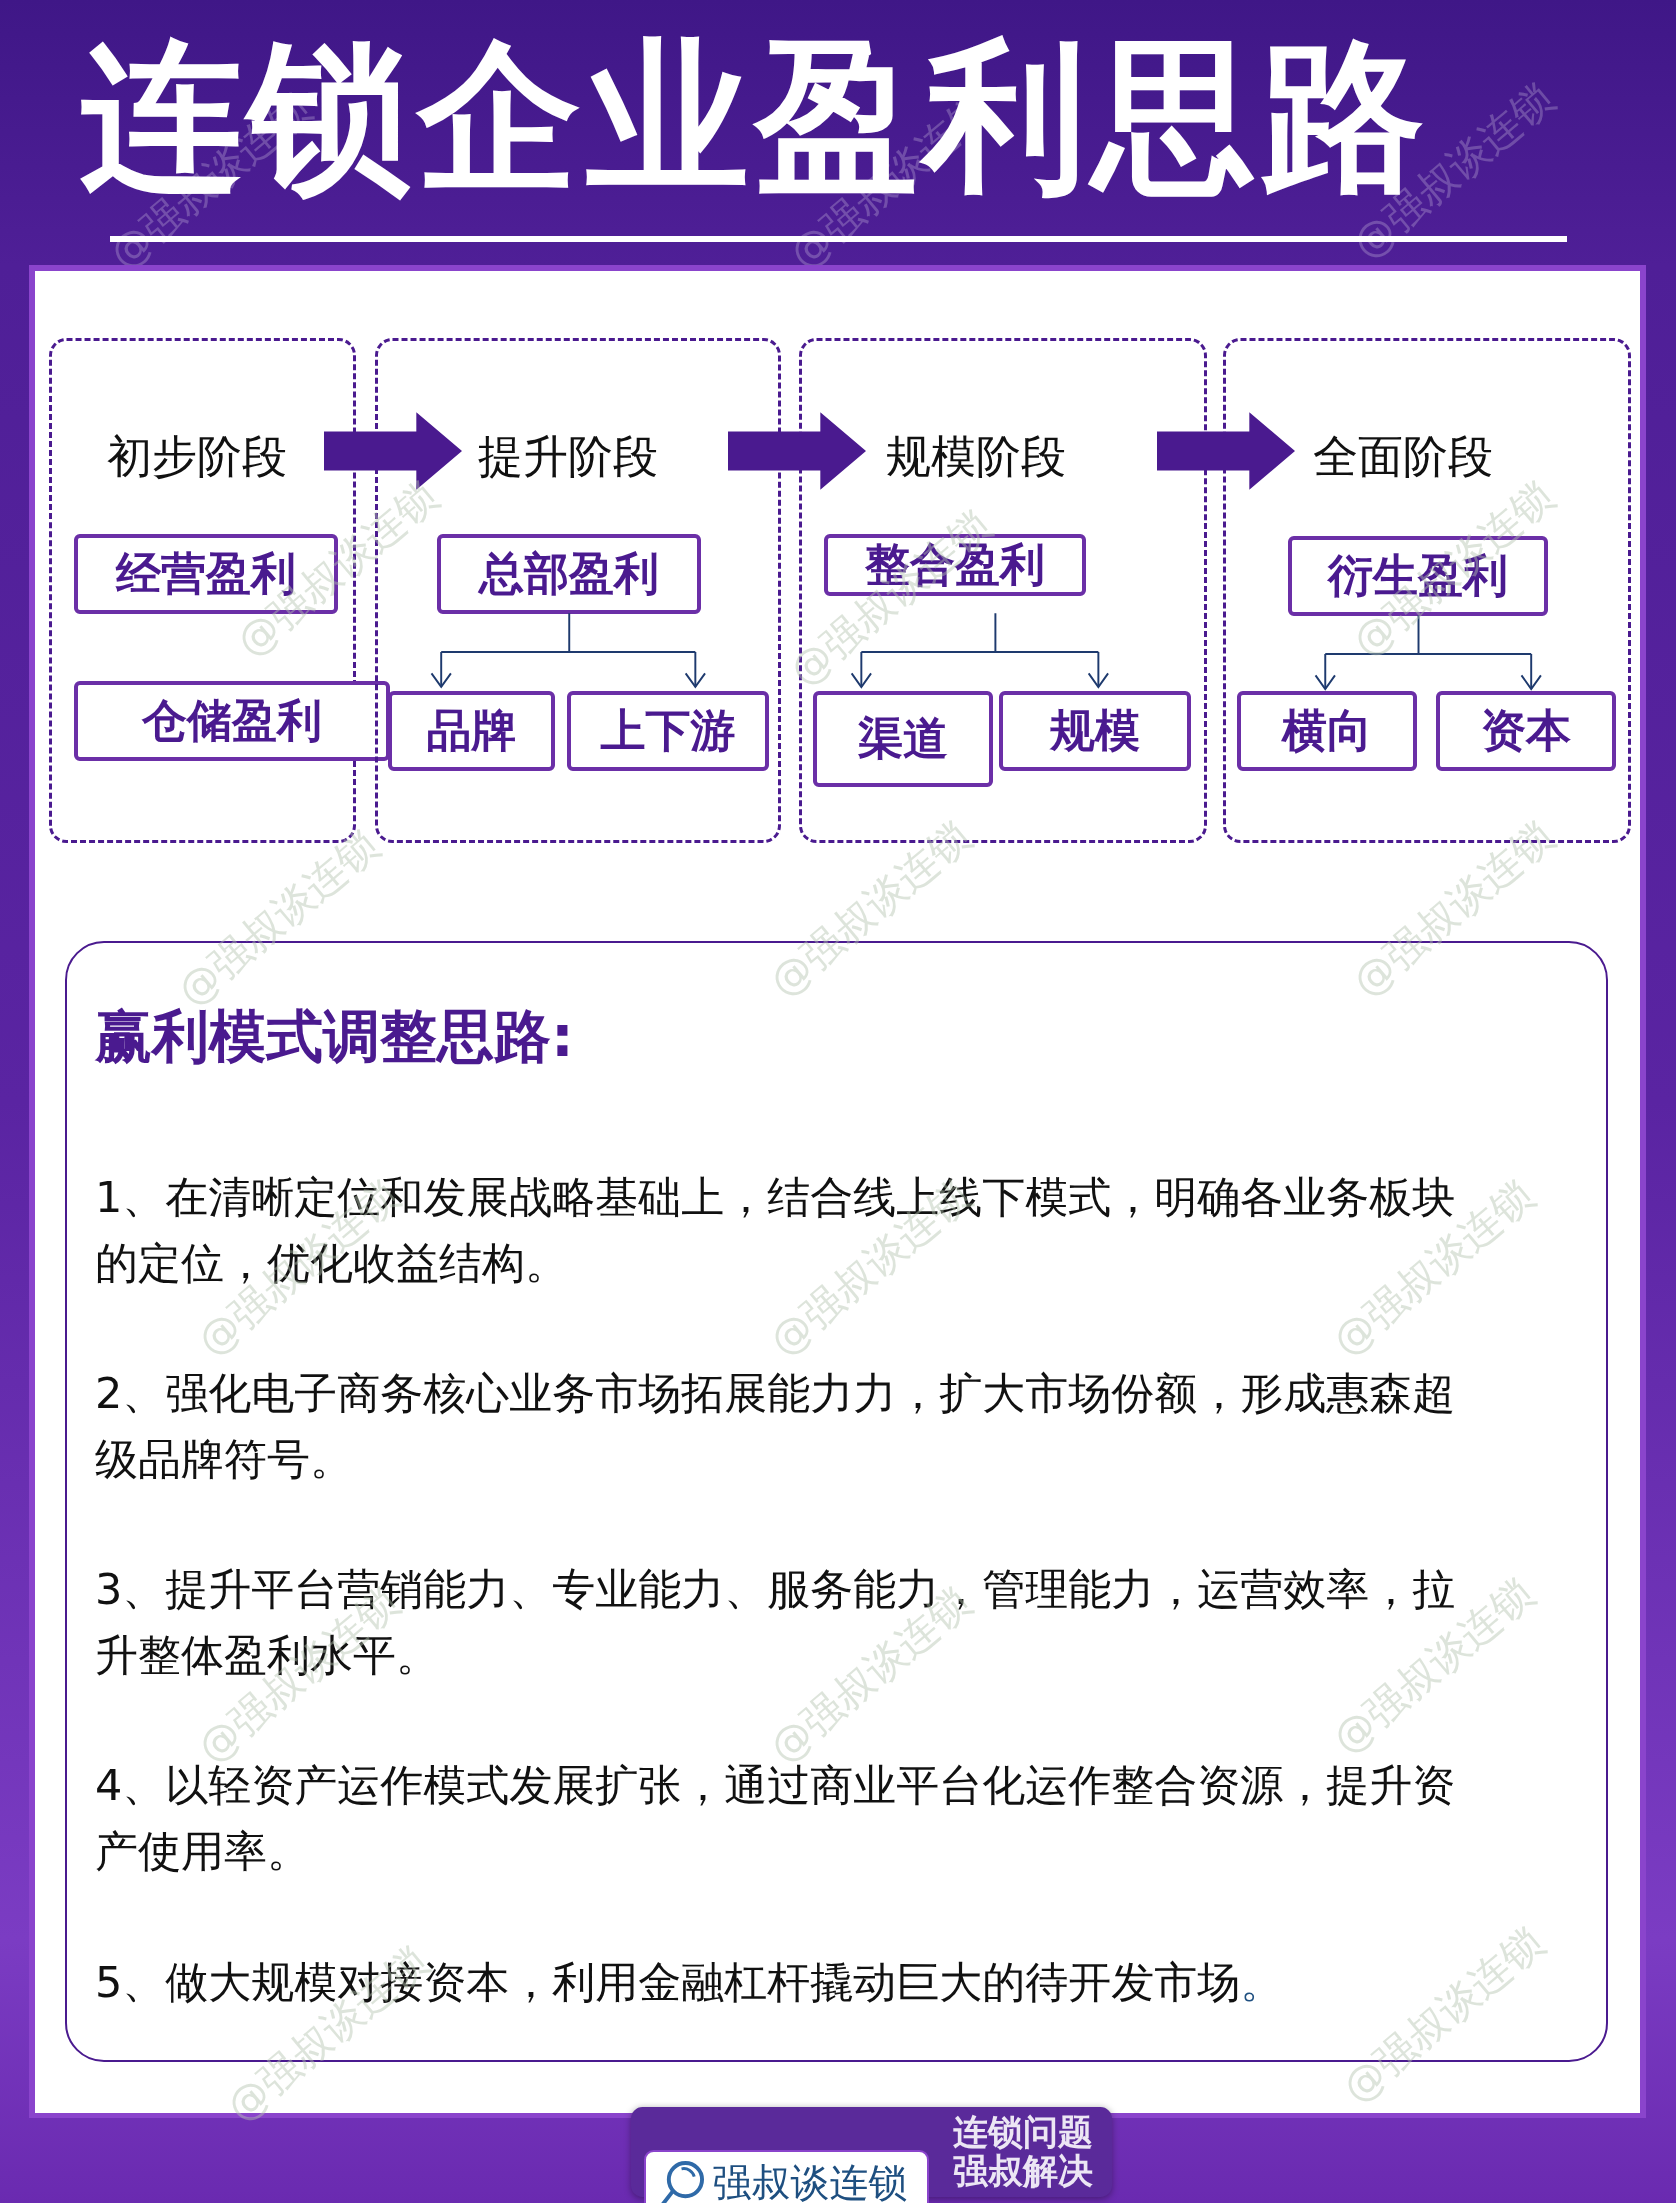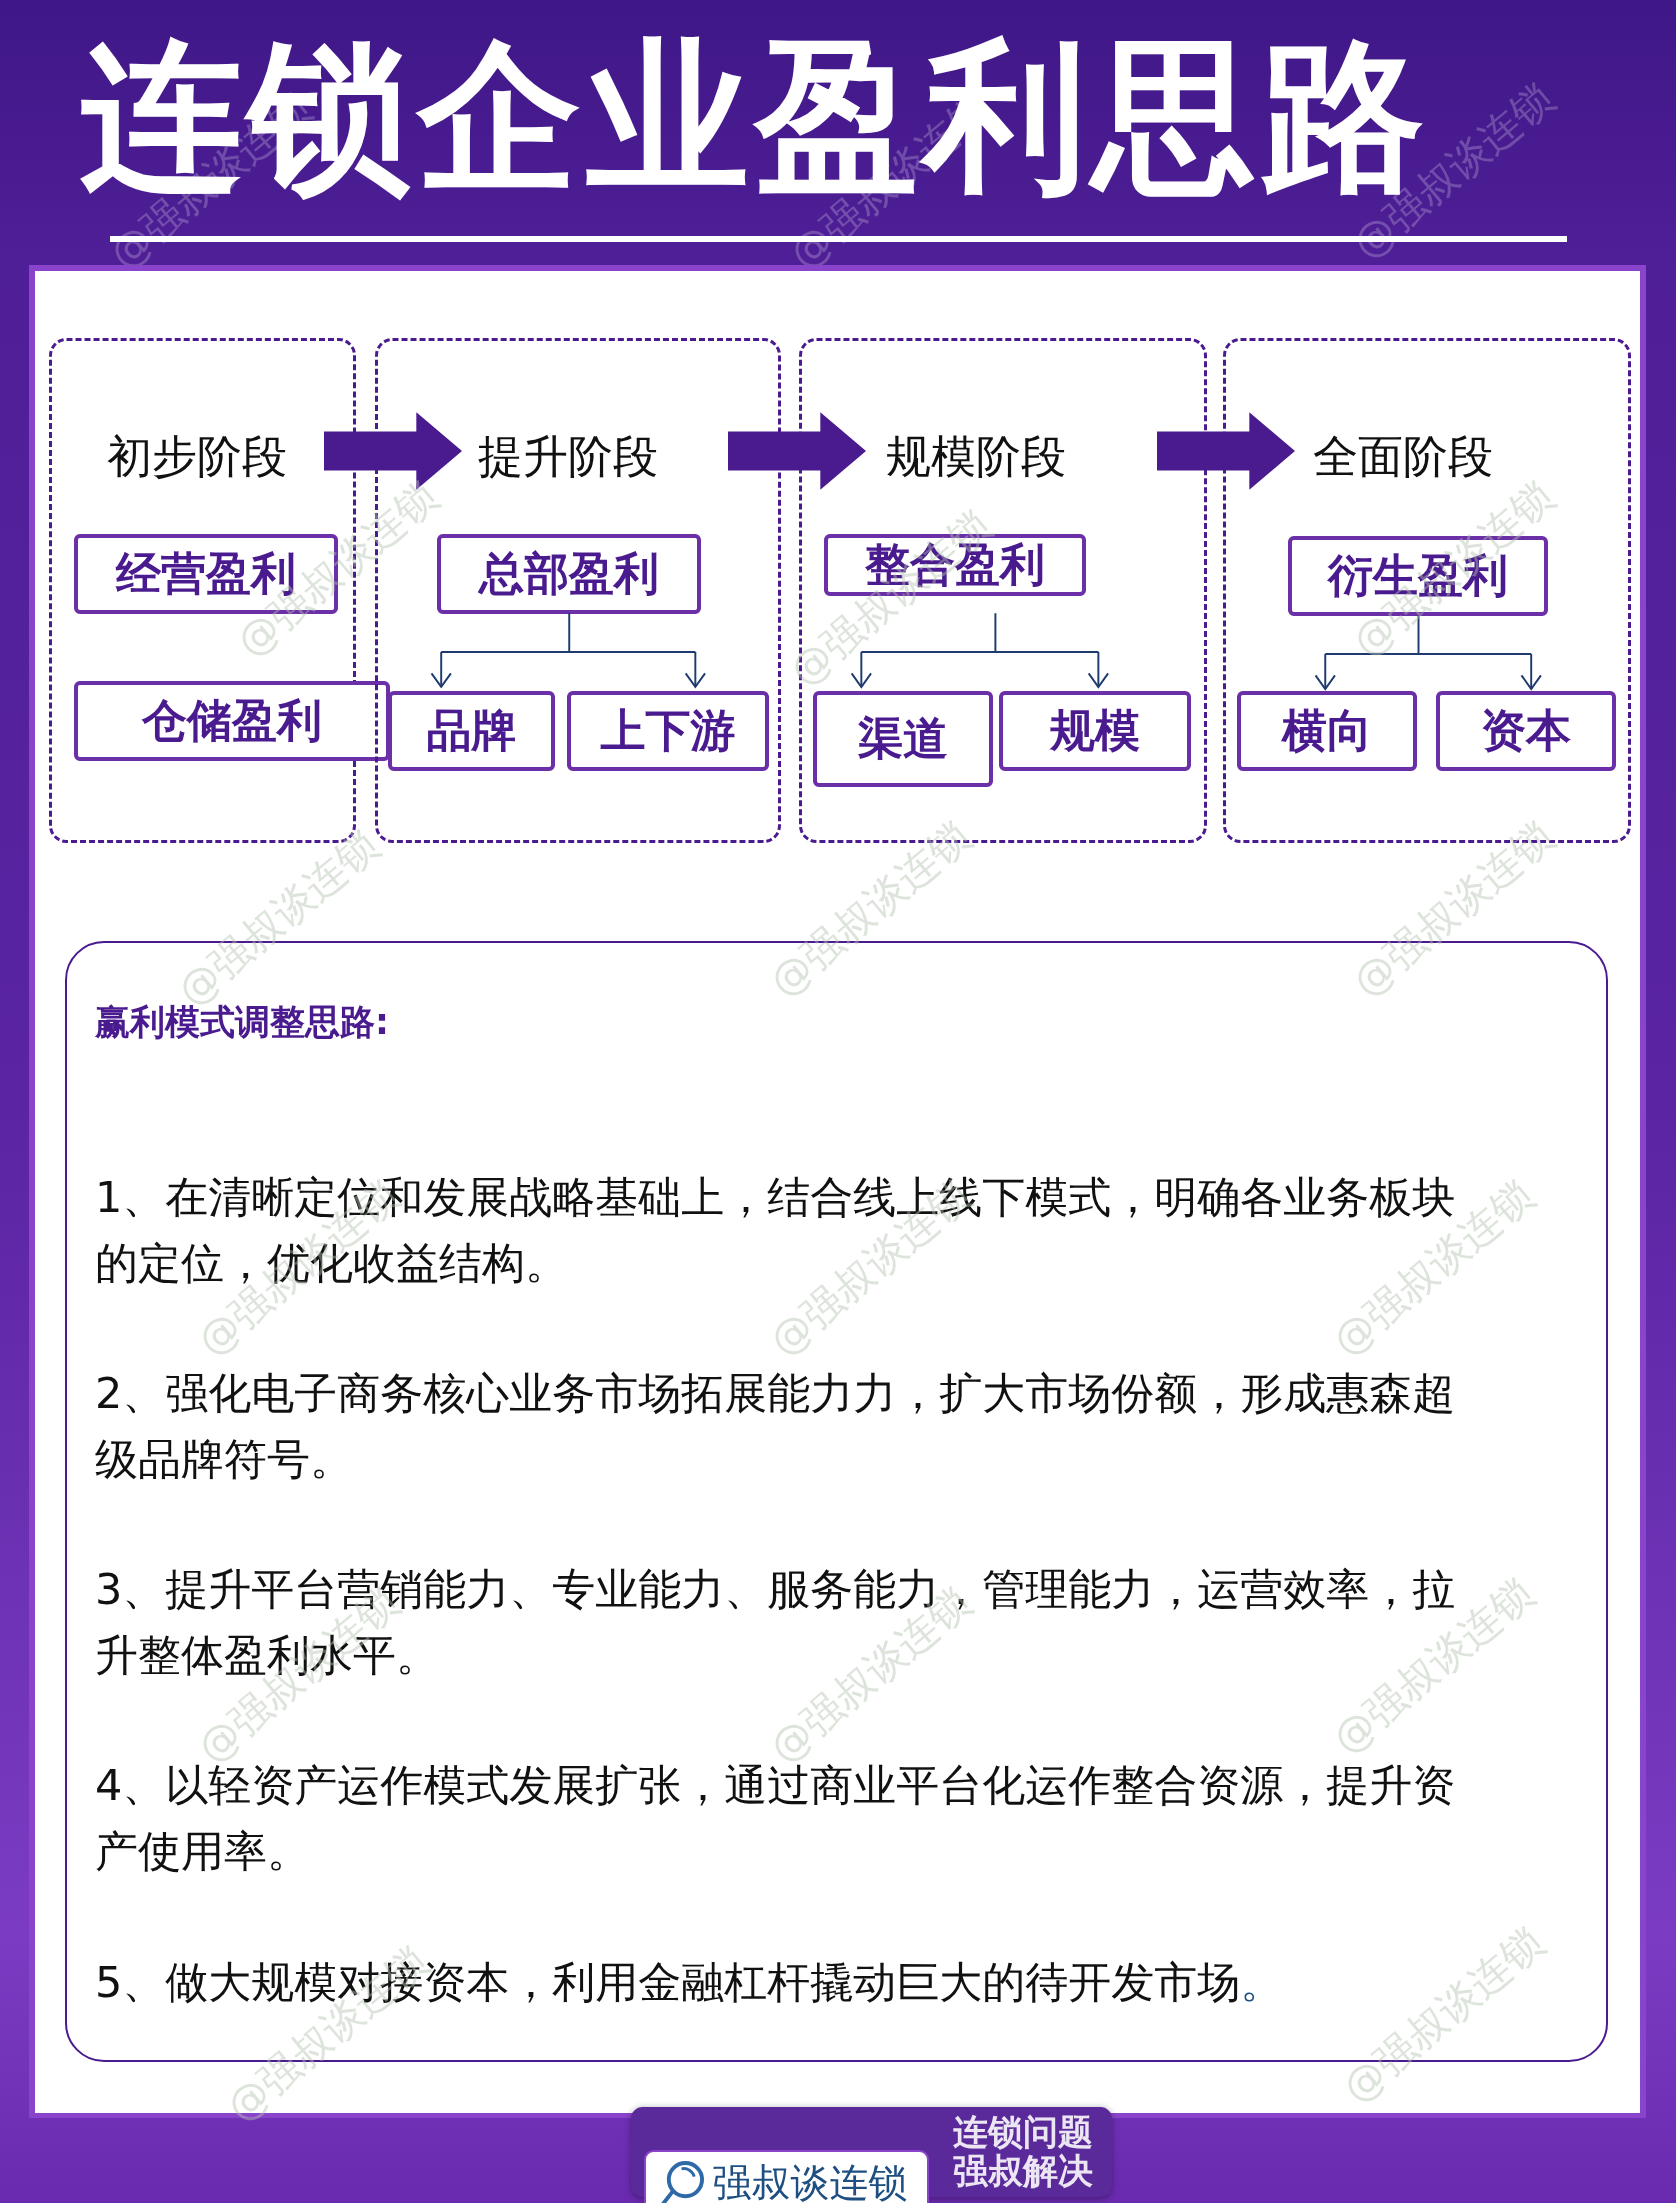--- a/index.html
+++ b/index.html
@@ -47,21 +47,21 @@
       font-family: "DejaVu Sans", sans-serif;
     }
     .connector { position: absolute; overflow: visible; }
     .notes {
       position: absolute; left: 65px; top: 941px; width: 1543px; height: 1121px;
       border: 2.9px solid #4a1a8f; border-radius: 39px;
       background: transparent;
     }
     .notes-title {
       position: absolute; left: 95px; top: 999px;
-      font-size: 35px; font-weight: bold; color: #4a1a8f;
+      font-size: 57px; font-weight: bold; color: #4a1a8f;
       font-family: "DejaVu Sans", sans-serif;
     }
     .note {
       position: absolute; left: 95px; width: 1485px;
       font-size: 43px; line-height: 66px; color: #111111;
       font-family: "DejaVu Sans", sans-serif;
     }
     .note .dot { color: #1e4f80; }
     .watermark {
       position: absolute; color: rgba(180, 195, 175, 0.45);

